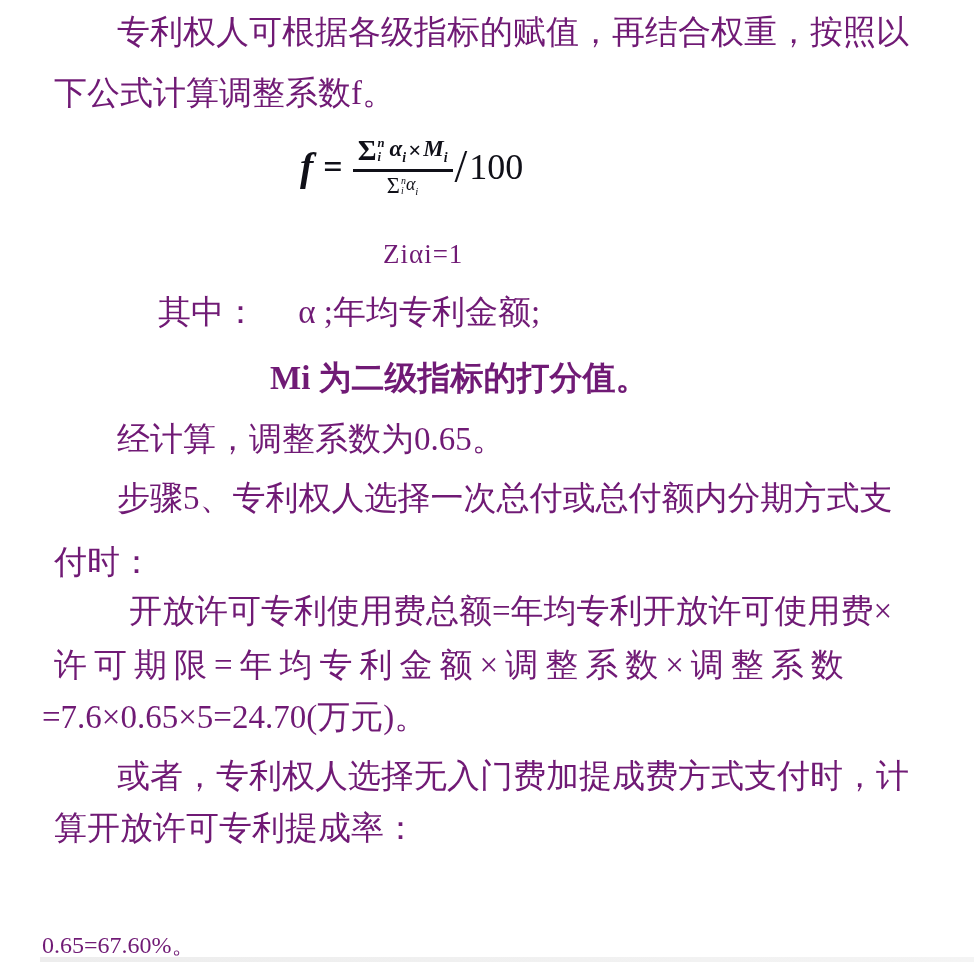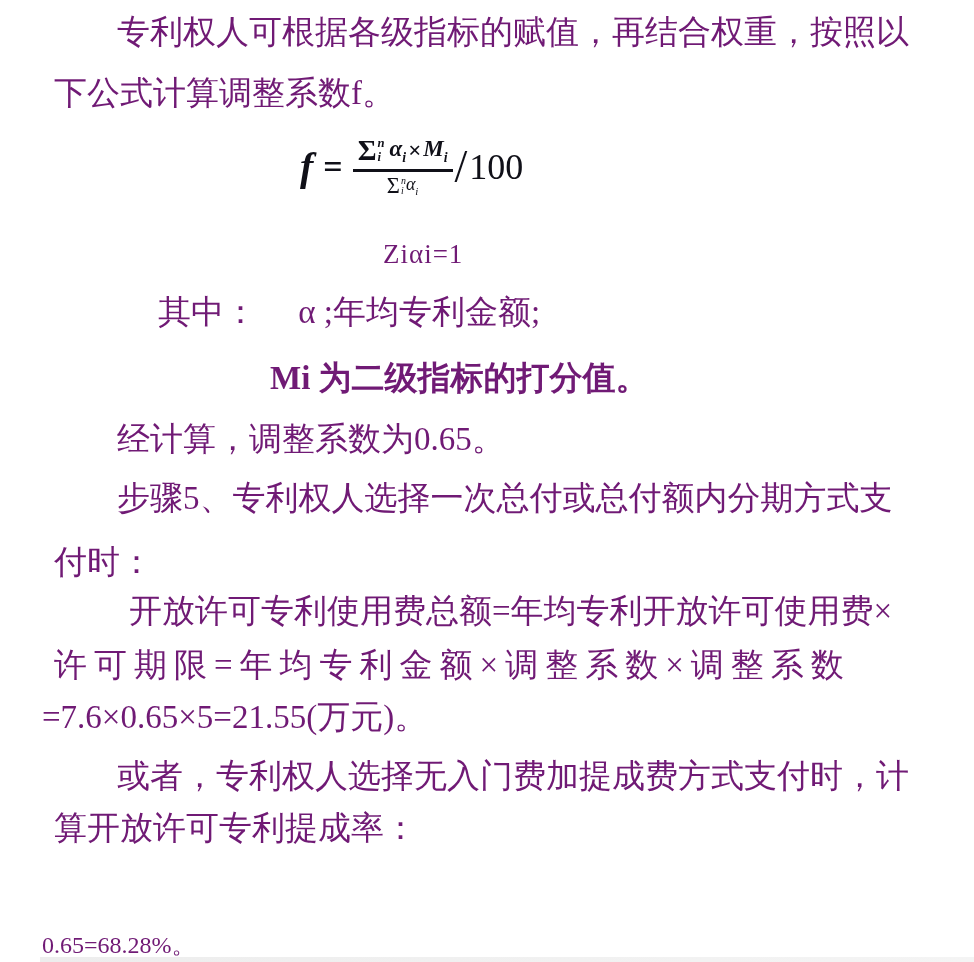--- a/index.html
+++ b/index.html
@@ -177,22 +177,22 @@
   <div class="line" style="left:158px; top:293px;">其中：　 α ;年均专利金额;</div>
   <div class="line" style="left:270px; top:359px;font-weight:bold;">Mi 为二级指标的打分值。</div>
 
   <div class="line" style="left:117px; top:420px;">经计算，调整系数为0.65。</div>
 
   <div class="line" style="left:117px; top:479px;">步骤5、专利权人选择一次总付或总付额内分期方式支</div>
   <div class="line" style="left:54px;  top:543px;">付时：</div>
 
   <div class="line" style="left:129px; top:592px;">开放许可专利使用费总额=年均专利开放许可使用费×</div>
   <div class="line spread" style="left:54px; top:646px;">许可期限=年均专利金额×调整系数×调整系数</div>
-  <div class="line" style="left:42px;  top:698px;">=7.6×0.65×5=21.55(万元)。</div>
+  <div class="line" style="left:42px;  top:698px;">=7.6×0.65×5=24.70(万元)。</div>
 
   <div class="line" style="left:54px;  top:809px;">算开放许可专利提成率：</div>
   <div class="line" style="left:117px; top:757px;">或者，专利权人选择无入门费加提成费方式支付时，计</div>
 
-  <div class="line small-line" style="left:42px; top:931px;">0.65=68.28%。</div>
+  <div class="line small-line" style="left:42px; top:931px;">0.65=67.60%。</div>
 
   <div class="edge-strip"></div>
 
 </div>
 
 </body></html>

